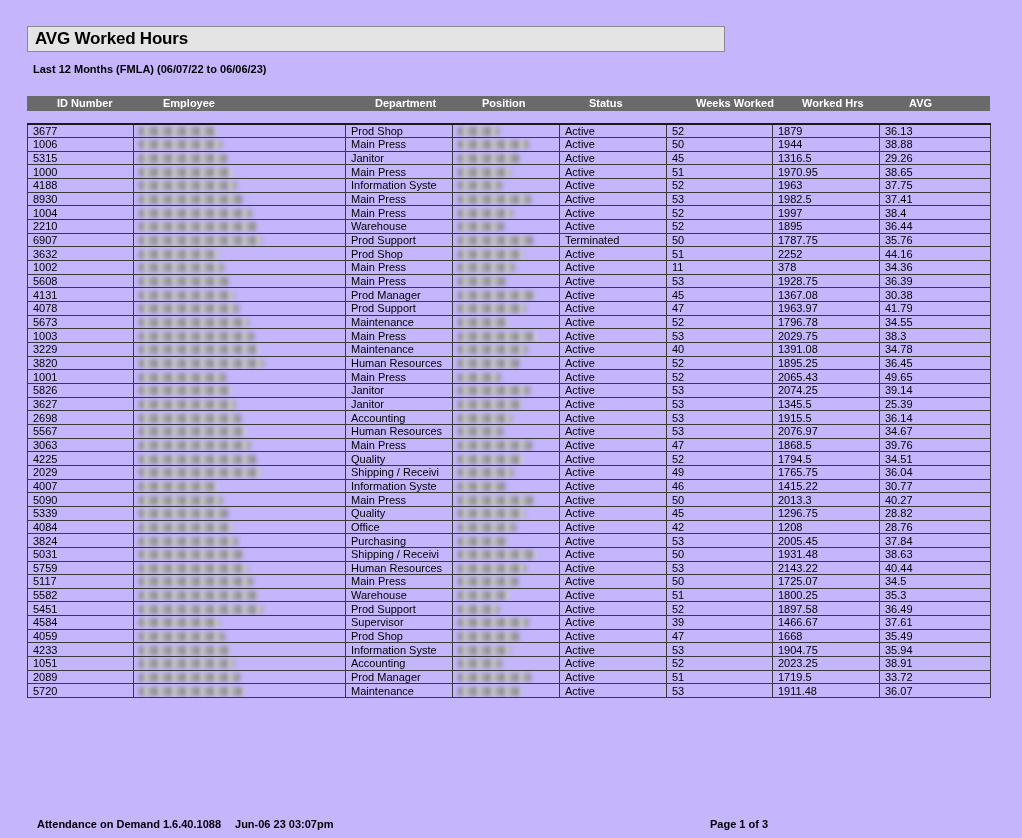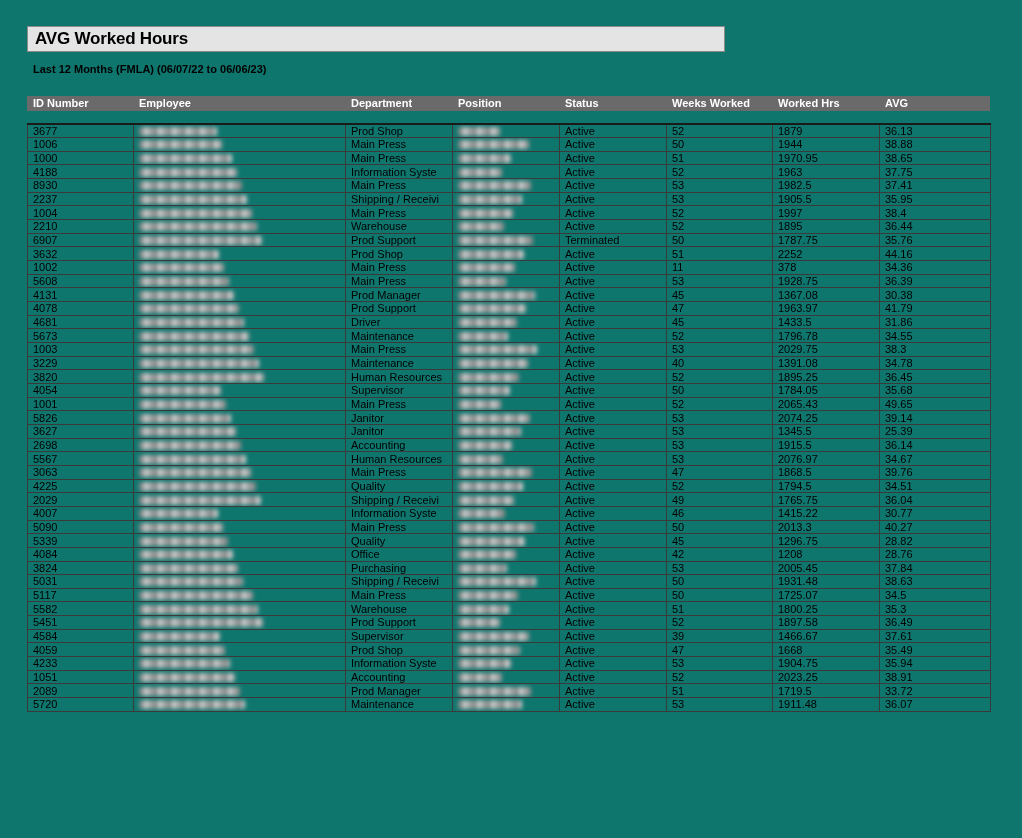--- a/index.html
+++ b/index.html
@@ -1,30 +1,30 @@
 <!DOCTYPE html>
 <html><head>
 <meta charset="utf-8">
 <style>
   * { margin:0; padding:0; box-sizing:border-box; }
   html,body { width:1022px; height:838px; background:#ffffff; overflow:hidden;
               font-family:"Liberation Sans", sans-serif; color:#000; }
-  .page { position:relative; width:1022px; height:838px; background:#0f766e; }
+  .page { position:relative; width:1022px; height:838px; background:#c4b5fd; }
 
   .title-bar { position:absolute; left:27px; top:26px; width:698px; height:26px;
                background:#e4e4e4; border:1px solid #8a8a8a;
                font-size:17px; font-weight:bold; line-height:23px; padding-left:7px;
                letter-spacing:-0.2px; }
 
   .subtitle { position:absolute; left:33px; top:63px; font-size:11px; font-weight:bold; }
 
   .col-head { position:absolute; left:27px; top:96px; width:963px; height:15px;
               background:#6a6a6a; color:#fff; display:grid;
               grid-template-columns:106px 212px 107px 107px 107px 106px 107px 111px;
-              font-size:11px; font-weight:bold; line-height:15px; }
+              font-size:11px; font-weight:bold; line-height:15px;padding-left:24px; }
   .col-head .hcell { padding-left:6px; overflow:hidden; white-space:nowrap; }
 
   table.report { position:absolute; left:27px; top:123px; width:963px;
                  border-collapse:collapse; table-layout:fixed; font-size:11px; }
   table.report { border-top:2px solid #1a1a1a; }
   table.report td { border:1px solid #3a3a3a; height:13.67px; line-height:12px;
                     padding:0 2px 0 5px; overflow:hidden; white-space:nowrap;
                     vertical-align:middle; }
 
   .blur { height:9px; margin-top:1px; border-radius:2px;
@@ -91,20 +91,34 @@
           <td>Main Press</td>
           <td>
             <div class="blur" style="width: 71px;"></div>
           </td>
           <td>Active</td>
           <td>50</td>
           <td>1944</td>
           <td>38.88</td>
         </tr>
         <tr>
+          <td>5315</td>
+          <td>
+            <div class="blur" style="width: 88px;"></div>
+          </td>
+          <td>Janitor</td>
+          <td>
+            <div class="blur" style="width: 62px;"></div>
+          </td>
+          <td>Active</td>
+          <td>45</td>
+          <td>1316.5</td>
+          <td>29.26</td>
+        </tr>
+        <tr>
           <td>1000</td>
           <td>
             <div class="blur" style="width: 93px;"></div>
           </td>
           <td>Main Press</td>
           <td>
             <div class="blur" style="width: 53px;"></div>
           </td>
           <td>Active</td>
           <td>51</td>
@@ -131,34 +145,20 @@
             <div class="blur" style="width: 103px;"></div>
           </td>
           <td>Main Press</td>
           <td>
             <div class="blur" style="width: 73px;"></div>
           </td>
           <td>Active</td>
           <td>53</td>
           <td>1982.5</td>
           <td>37.41</td>
-        </tr>
-        <tr>
-          <td>2237</td>
-          <td>
-            <div class="blur" style="width: 108px;"></div>
-          </td>
-          <td>Shipping / Receivi</td>
-          <td>
-            <div class="blur" style="width: 64px;"></div>
-          </td>
-          <td>Active</td>
-          <td>53</td>
-          <td>1905.5</td>
-          <td>35.95</td>
         </tr>
         <tr>
           <td>1004</td>
           <td>
             <div class="blur" style="width: 113px;"></div>
           </td>
           <td>Main Press</td>
           <td>
             <div class="blur" style="width: 55px;"></div>
           </td>
@@ -259,34 +259,20 @@
           <td>Prod Support</td>
           <td>
             <div class="blur" style="width: 68px;"></div>
           </td>
           <td>Active</td>
           <td>47</td>
           <td>1963.97</td>
           <td>41.79</td>
         </tr>
         <tr>
-          <td>4681</td>
-          <td>
-            <div class="blur" style="width: 105px;"></div>
-          </td>
-          <td>Driver</td>
-          <td>
-            <div class="blur" style="width: 59px;"></div>
-          </td>
-          <td>Active</td>
-          <td>45</td>
-          <td>1433.5</td>
-          <td>31.86</td>
-        </tr>
-        <tr>
           <td>5673</td>
           <td>
             <div class="blur" style="width: 110px;"></div>
           </td>
           <td>Maintenance</td>
           <td>
             <div class="blur" style="width: 50px;"></div>
           </td>
           <td>Active</td>
           <td>52</td>
@@ -329,34 +315,20 @@
           <td>Human Resources</td>
           <td>
             <div class="blur" style="width: 61px;"></div>
           </td>
           <td>Active</td>
           <td>52</td>
           <td>1895.25</td>
           <td>36.45</td>
         </tr>
         <tr>
-          <td>4054</td>
-          <td>
-            <div class="blur" style="width: 82px;"></div>
-          </td>
-          <td>Supervisor</td>
-          <td>
-            <div class="blur" style="width: 52px;"></div>
-          </td>
-          <td>Active</td>
-          <td>50</td>
-          <td>1784.05</td>
-          <td>35.68</td>
-        </tr>
-        <tr>
           <td>1001</td>
           <td>
             <div class="blur" style="width: 87px;"></div>
           </td>
           <td>Main Press</td>
           <td>
             <div class="blur" style="width: 43px;"></div>
           </td>
           <td>Active</td>
           <td>52</td>
@@ -539,20 +511,34 @@
           <td>Shipping / Receivi</td>
           <td>
             <div class="blur" style="width: 78px;"></div>
           </td>
           <td>Active</td>
           <td>50</td>
           <td>1931.48</td>
           <td>38.63</td>
         </tr>
         <tr>
+          <td>5759</td>
+          <td>
+            <div class="blur" style="width: 109px;"></div>
+          </td>
+          <td>Human Resources</td>
+          <td>
+            <div class="blur" style="width: 69px;"></div>
+          </td>
+          <td>Active</td>
+          <td>53</td>
+          <td>2143.22</td>
+          <td>40.44</td>
+        </tr>
+        <tr>
           <td>5117</td>
           <td>
             <div class="blur" style="width: 114px;"></div>
           </td>
           <td>Main Press</td>
           <td>
             <div class="blur" style="width: 60px;"></div>
           </td>
           <td>Active</td>
           <td>50</td>
@@ -667,14 +653,20 @@
             <div class="blur" style="width: 64px;"></div>
           </td>
           <td>Active</td>
           <td>53</td>
           <td>1911.48</td>
           <td>36.07</td>
         </tr>
       </tbody>
   </table>
 
+  <div class="footer">
+    <div class="left">
+      <span>Attendance on Demand 1.6.40.1088</span><span class="ts">Jun-06 23 03:07pm</span>
+    </div>
+    <div class="right">Page 1 of 3</div>
+  </div>
 
 </div>
 
 </body></html>

